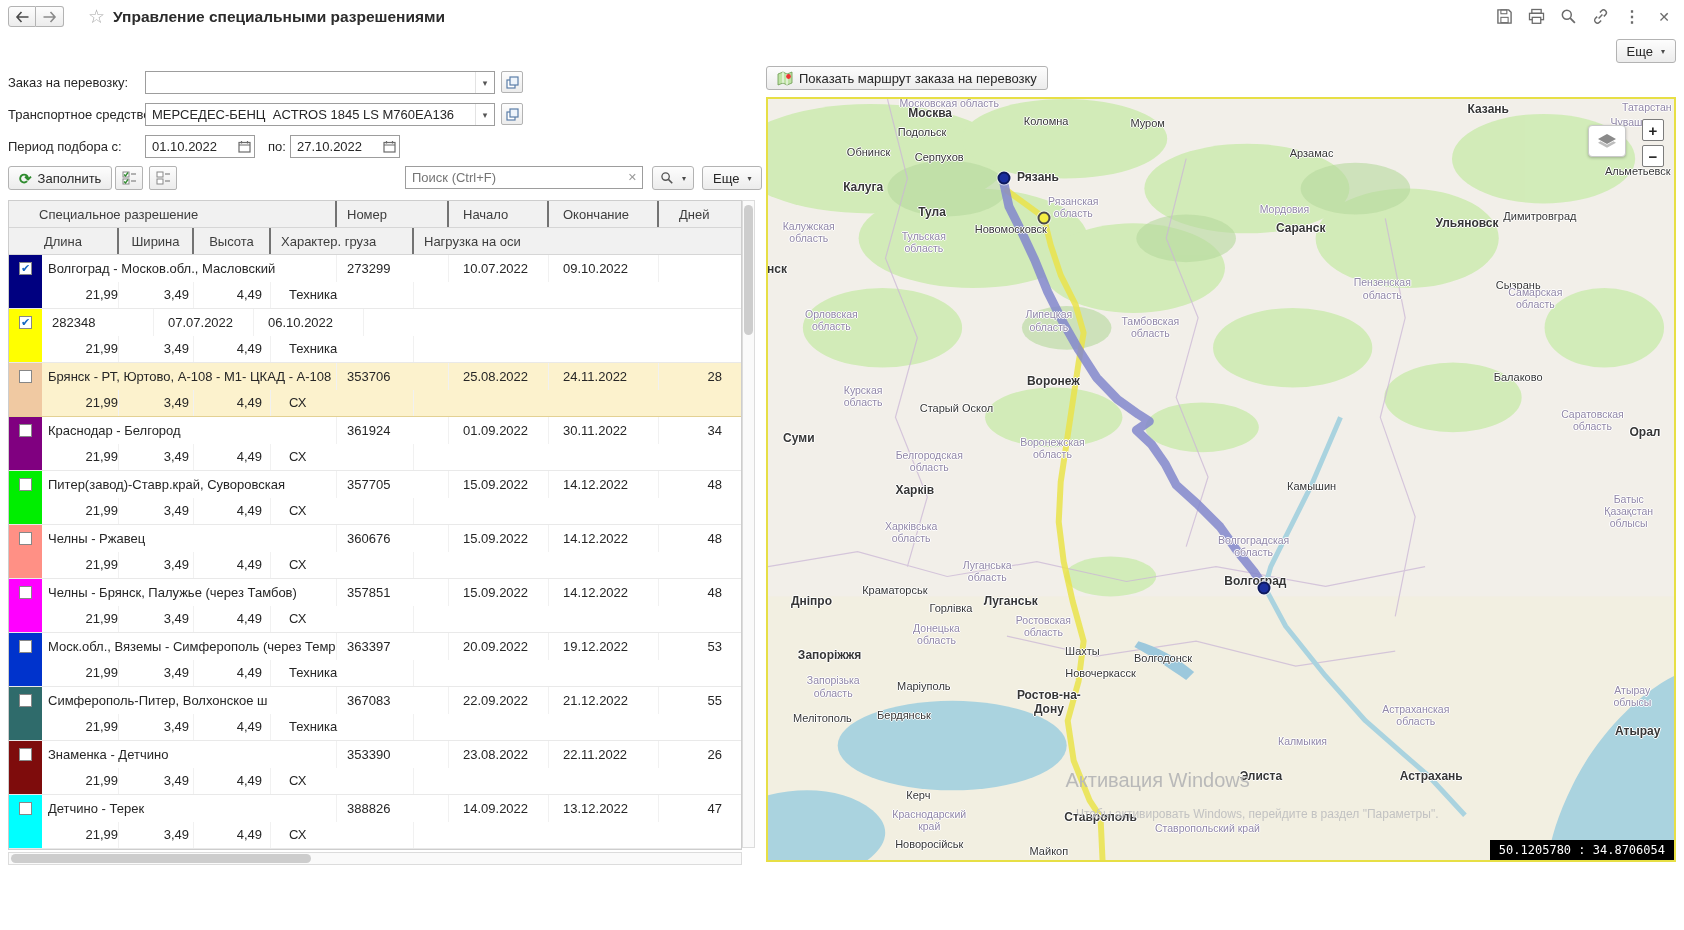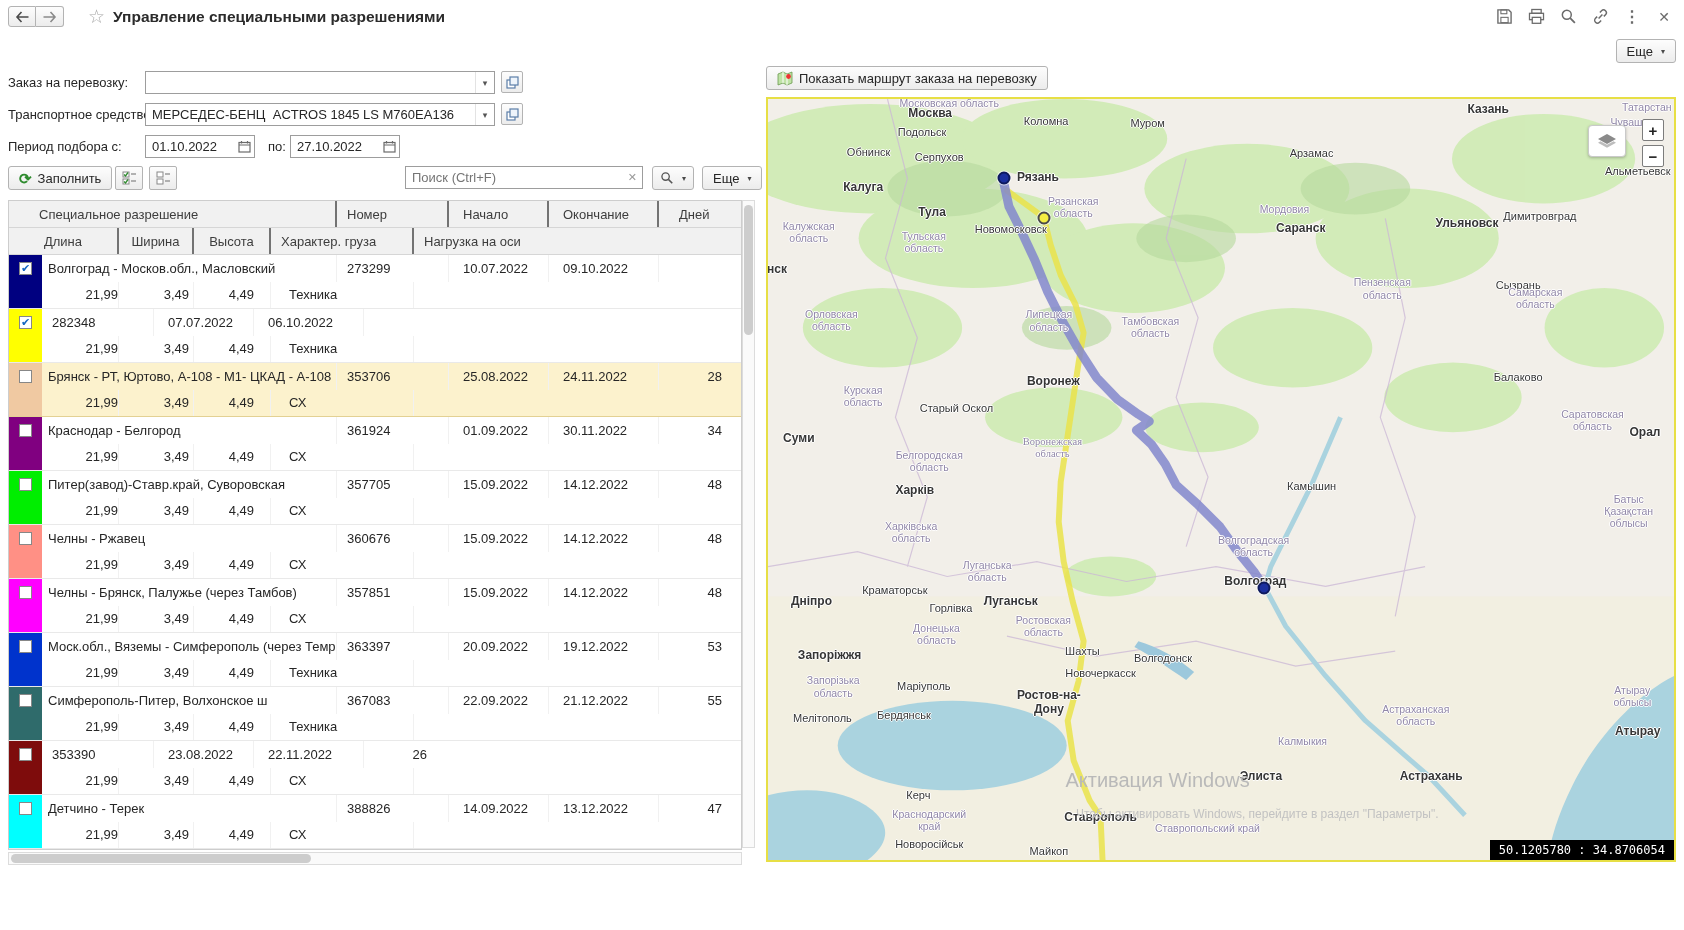--- a/index.html
+++ b/index.html
@@ -44,21 +44,21 @@
 .rl{display:flex;height:27px;align-items:flex-start}
 .rl>div{height:100%;display:flex;align-items:center;overflow:hidden;white-space:nowrap;border-right:1px solid #f1f1f1}
 .rl>div:last-child{border-right:none}
 .c-route{width:295px;padding-left:6px}
 .c-num{width:112px;padding-left:10px}
 .c-start{width:100px;padding-left:14px}
 .c-end{width:110px;padding-left:14px}
 .c-days{width:71px;justify-content:flex-end;padding-right:8px}
 .c-len{width:77px;justify-content:flex-end;}
 .c-wid{width:75px;justify-content:flex-end;padding-right:4px}
-.c-hei{width:77px;justify-content:flex-end;padding-right:16px}
+.c-hei{width:77px;justify-content:flex-end;padding-right:8px}
 .c-cargo{width:143px;padding-left:18px}
 .c-axle{flex:1}
 .rec.selected .rec-main{background:#fcf2cd}
 .rec.selected{border-bottom:1px solid #e3d193}
 
 
 .vscroll{position:absolute;left:742px;top:200px;width:13px;height:648px;background:#fafafa;border:1px solid #dcdcdc}
 .vthumb{position:absolute;left:1px;top:4px;width:9px;height:130px;background:#cdcdcd;border-radius:5px}
 .hscroll{position:absolute;left:8px;top:852px;width:734px;height:13px;background:#fafafa;border:1px solid #dcdcdc}
 .hthumb{position:absolute;left:2px;top:1px;width:300px;height:9px;background:#cdcdcd;border-radius:5px}
@@ -417,20 +417,21 @@
             <div class="c-axle"></div>
           </div>
         </div>
       </div>
       <div class="rec">
         <div class="swatch" style="background: rgb(126, 12, 12);">
           <div class="cb"></div>
         </div>
         <div class="rec-main">
           <div class="rl">
+            <div class="c-route">Знаменка - Детчино</div>
             <div class="c-num">353390</div>
             <div class="c-start">23.08.2022</div>
             <div class="c-end">22.11.2022</div>
             <div class="c-days">26</div>
           </div>
           <div class="rl">
             <div class="c-len">21,99</div>
             <div class="c-wid">3,49</div>
             <div class="c-hei">4,49</div>
             <div class="c-cargo">СХ</div>
@@ -580,21 +581,21 @@
       <span class="mregion" style="left: 97%; top: 1%; white-space: nowrap;">Татарстан</span>
       <span class="mregion" style="left: 17.2%; top: 18.8%; max-width: 70px;">Тульская область</span>
       <span class="mregion" style="left: 4.5%; top: 17.5%; max-width: 76px;">Калужская область</span>
       <span class="mregion" style="left: 67.8%; top: 24.9%; max-width: 86px;">Пензенская область</span>
       <span class="mregion" style="left: 84.7%; top: 26.1%; max-width: 82px;">Самарская область</span>
       <span class="mregion" style="left: 7%; top: 29%; max-width: 80px;">Орловская область</span>
       <span class="mregion" style="left: 31%; top: 29.1%; max-width: 76px;">Липецкая область</span>
       <span class="mregion" style="left: 42.2%; top: 30%; max-width: 86px;">Тамбовская область</span>
       <span class="mregion" style="left: 10.5%; top: 39%; max-width: 70px;">Курская область</span>
       <span class="mregion" style="left: 91%; top: 42.2%; max-width: 86px;">Саратовская область</span>
-      <span class="mregion" style="left: 31.4%; top: 45.9%; max-width: 86px; font-family: Liberation Serif, serif;">Воронежская область</span>
+      <span class="mregion" style="left: 31.4%; top: 45.9%; max-width: 86px;">Воронежская область</span>
       <span class="mregion" style="left: 17.8%; top: 47.6%; max-width: 92px;">Белгородская область</span>
       <span class="mregion" style="left: 95%; top: 54.1%; max-width: 82px;">Батыс Қазақстан облысы</span>
       <span class="mregion" style="left: 15.8%; top: 56.9%; max-width: 82px;">Харківська область</span>
       <span class="mregion" style="left: 53.6%; top: 58.7%; max-width: 92px;">Волгоградская область</span>
       <span class="mregion" style="left: 24.2%; top: 62%; max-width: 82px;">Луганська область</span>
       <span class="mregion" style="left: 30.4%; top: 69.2%; max-width: 86px;">Ростовская область</span>
       <span class="mregion" style="left: 18.6%; top: 70.3%; max-width: 76px;">Донецька область</span>
       <span class="mregion" style="left: 7.2%; top: 77.2%; max-width: 86px;">Запорізька область</span>
       <span class="mregion" style="left: 71.5%; top: 81%; max-width: 96px;">Астраханская область</span>
       <span class="mregion" style="left: 95.4%; top: 78.4%; max-width: 66px;">Атырау облысы</span>

